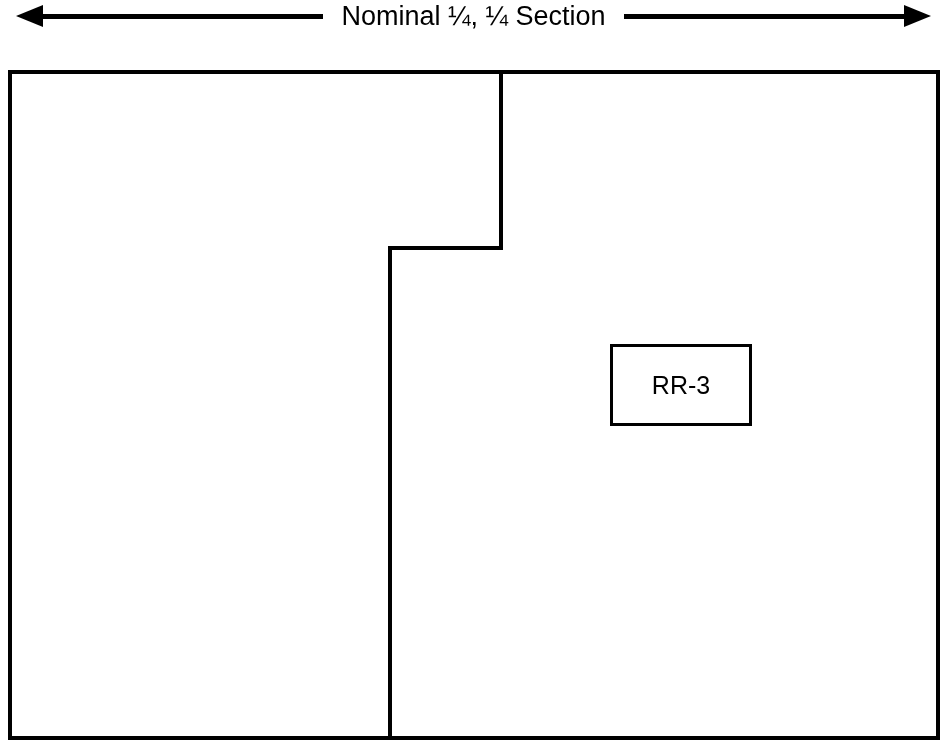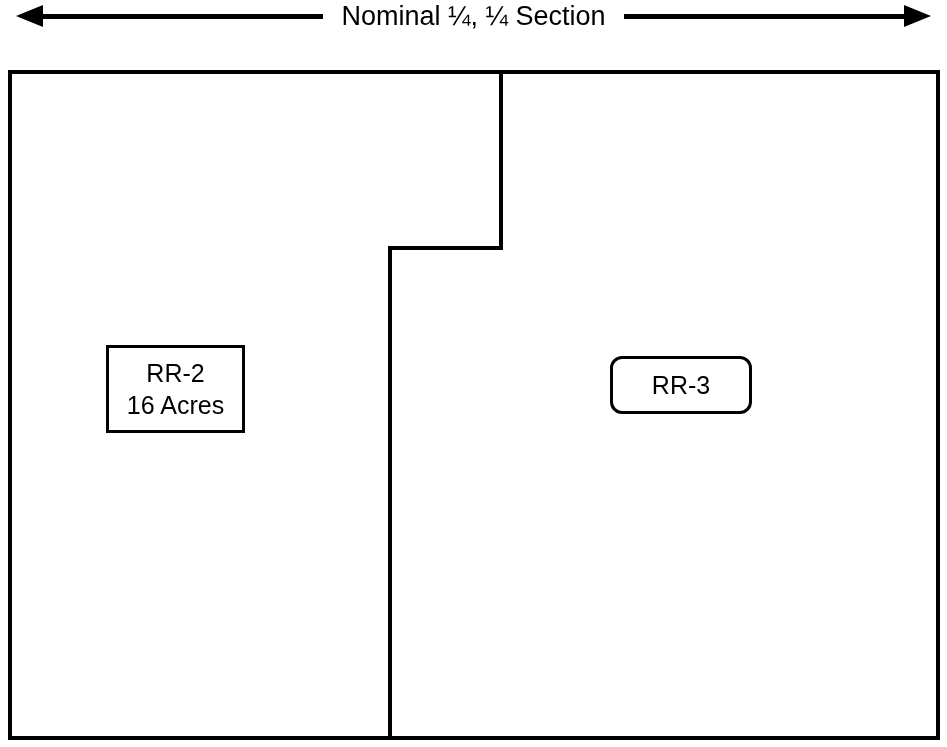--- a/index.html
+++ b/index.html
@@ -108,24 +108,23 @@
     color: #000000;
   }
   .label-rr2 {
     left: 106px;
     top: 345px;
     width: 139px;
     height: 88px;
   }
   .label-rr3 {
     left: 610px;
-    top: 356px;
+    top: 344px;
     width: 142px;
-    height: 58px;
-    border-radius: 12px;
+    height: 82px;
   }
 </style>
 </head>
 <body>
 
 <div class="stage">
 
   <div class="arrow-row">
     <span class="arrowhead left"></span>
     <span class="arrow-line"></span>
@@ -133,22 +132,18 @@
     <span class="arrow-line"></span>
     <span class="arrowhead right"></span>
   </div>
 
   <div class="outer-rect"></div>
 
   <div class="seg seg-upper-v"></div>
   <div class="seg seg-jog-h"></div>
   <div class="seg seg-lower-v"></div>
 
-  <div class="label-box label-rr2">
-    <div>RR-2</div>
-    <div>16 Acres</div>
-  </div>
 
   <div class="label-box label-rr3">
     <div>RR-3</div>
   </div>
 
 </div>
 
 </body></html>

